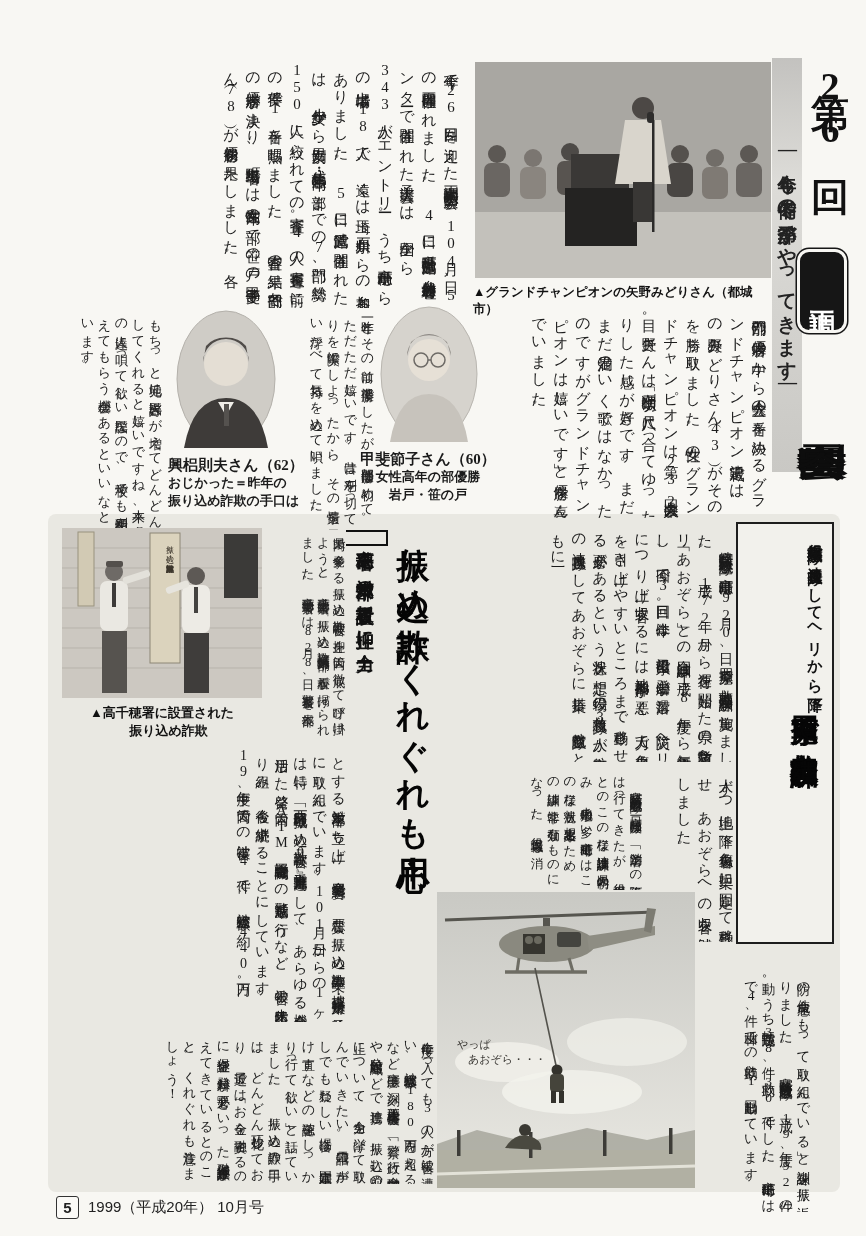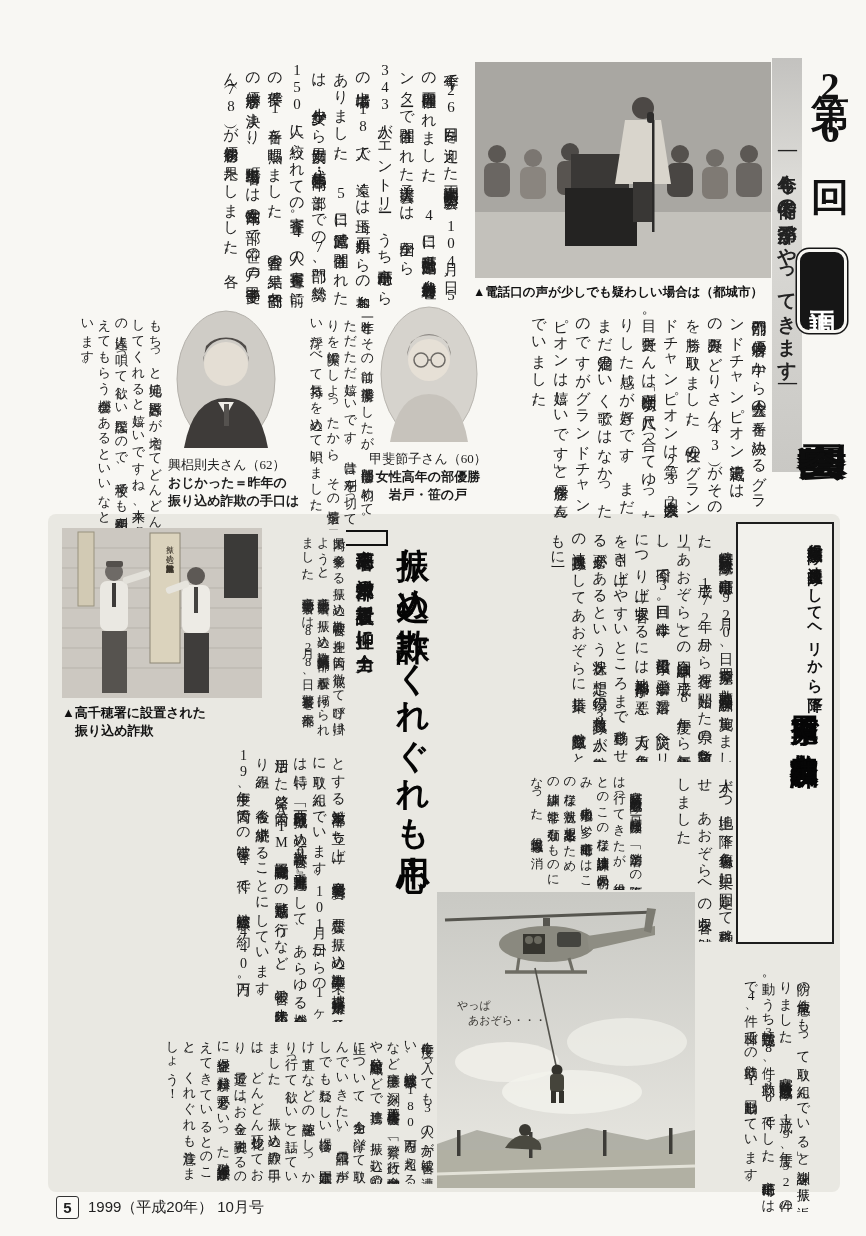--- a/index.html
+++ b/index.html
@@ -23,24 +23,24 @@
               transform:scaleX(1.7);transform-origin:center;}
   .fraud-headline{font-size:33px;font-weight:900;line-height:50px;color:#050505;}
   .fraud-subhead{font-size:18px;font-weight:900;line-height:40px;color:#111;}
   .boxed{display:inline-block;border:2px solid #111;padding:4px 1px;margin-block-end:10px;}
   .rescue-box{border:2px solid #1d1d1d;background:#f2f1ec;display:flex;}
   .rescue-sub{font-size:15px;font-weight:900;line-height:34px;padding-top:8px;color:#111;}
   .rescue-title{font-size:28px;font-weight:900;line-height:56px;padding-top:6px;color:#060606;}
   .photo{background:#b9b7b2;overflow:hidden;}
   .photo svg{display:block;}
   .sign-text{font-size:8px;line-height:9px;letter-spacing:0;color:#3c362c;}
-  .heli-caption{font-family:Liberation Sans, sans-serif;
-                font-size:11px;line-height:15px;color:#35332f;}
+  .heli-caption{font-family:Liberation Mono, monospace;
+                font-size:11px;line-height:15px;color:#35332f;margin-top:40px;}
   .pc{line-height:18px;}
-  .pc .nm{font-size:13px;font-weight:normal;}
+  .pc .nm{font-size:15px;font-weight:bold;}
   .pc .tt{font-size:13px;font-weight:bold;}
   .footer{display:flex;align-items:center;gap:9px;
           font-family:"Liberation Sans","DejaVu Sans",sans-serif;font-size:15px;color:#222;}
   .pgbox{width:21px;height:21px;border:1.6px solid #333;border-radius:3px;display:flex;
          align-items:center;justify-content:center;font-weight:bold;background:#fbfaf7;}
 </style>
 </head>
 <body>
 
 <div class="page">
@@ -81,21 +81,21 @@
         </g>
         <g>
           <circle cx="168" cy="46" r="11" fill="#4c4845"></circle>
           <path d="M150,58 h36 l10,64 h-56 z" fill="#d9d5cc"></path>
           <rect x="158" y="120" width="20" height="40" fill="#393735"></rect>
           <rect x="177" y="58" width="2.5" height="112" fill="#2b2a29"></rect>
           <rect x="172" y="50" width="7" height="11" rx="3" fill="#2e2d2c"></rect>
         </g>
       </svg>
     </div>
-    <div class="abs caption" style="left:473px;top:284px;width:300px;font-size:12.5px;">▲電話口の声が少しでも疑わしい場合は（都城市）</div>
+    <div class="abs caption" style="left:473px;top:284px;width:300px;font-size:12.5px;">▲グランドチャンピオンの矢野みどりさん（都城市）</div>
 
     <div class="abs v body-v" style="left:62px;top:62px;width:400px;height:246px;"><span>今年で26回目を迎えた正調刈干切唄全国大会が、10月4日、5日の両日開催されました。</span><span>　4日に高千穂町武道館と自然休養村管理センターで開催された予選大会には、全国から343人がエントリー。うち高千穂町からの出場者は18人で、遠くは埼玉、石川県からの参加もありました。</span><span>　5日に武道館で開催された決勝大会は、少年少女から男女別に成年・熟年・高年の部までの7部門、総勢150人に絞られての審査。4人の審査員を前に尺八の伴奏で1番を熱唱しました。</span><span>　審査の結果、各部門での優勝者が決まり、本町出場者では女性高年の部で笹の戸の甲斐節子さん（78）が初優勝を果たしました。各</span></div>
 
     <div class="abs v body-v" style="left:498px;top:308px;width:272px;height:210px;">部門別の優勝者の中から今大会の一番を決めるグランドチャンピオン決定戦では、都城市の矢野みどりさん（43）がその栄冠を勝ち取りました。女性のグランドチャンピオンは第23回大会以来2人目。矢野さんは「刈干切唄は尺八に合ってゆったりした感じが好きです。まだまだ満足のいく歌ではなかったのですがグランドチャンピオンは嬉しいです」と優勝を喜んでいました。</div>
 
     <div class="abs v small-v" style="left:288px;top:310px;width:88px;height:220px;">一昨年とその前は準優勝でしたが、部門優勝は初めて。ただただ嬉しいです。昔は刈干を切って米刈りを実際にしよったから、その情景を思い浮かべて気持ちを込めて唄いました。</div>
     <div class="abs" style="left:380px;top:306px;width:98px;height:136px;">
       <svg width="98" height="136" viewBox="0 0 98 136">
         <ellipse cx="49" cy="68" rx="48" ry="67" fill="#d6d3cd" stroke="#b9b6b0"></ellipse>
         <path d="M10,136 q8,-48 39,-48 q31,0 39,48 z" fill="#c7c3bc"></path>
@@ -163,21 +163,21 @@
         <g>
           <circle cx="134" cy="48" r="9" fill="#5d5955"></circle>
           <rect x="120" y="57" width="28" height="48" rx="7" fill="#edebe5"></rect>
           <rect x="103" y="60" width="24" height="7" rx="3" fill="#e6e4dd" transform="rotate(-20 103 60)"></rect>
           <rect x="132" y="59" width="4" height="26" fill="#444240"></rect>
           <rect x="122" y="105" width="25" height="60" fill="#3f3d3b"></rect>
         </g>
       </svg>
       <div class="abs v sign-text" style="left:96px;top:12px;width:16px;height:118px;">振り込め詐欺撲滅対策本部</div>
     </div>
-    <div class="abs caption" style="left:62px;top:704px;width:200px;font-size:13px;line-height:18px;">
+    <div class="abs caption" style="left:62px;top:704px;width:200px;font-size:13px;line-height:18px;text-align:center;">
       <div>▲高千穂署に設置された</div>
       <div>　振り込め詐欺</div>
     </div>
 
     <div class="abs v small-v" style="left:262px;top:528px;width:84px;height:216px;font-size:12.5px;line-height:15.5px;">県内で多発する振り込め詐欺被害の抑止を管内に徹底して呼び掛けようと、高千穂警察署に「振り込め詐欺撲滅対策本部」の看板が掲げられました。高千穂警察署では8月28日、警察署長を本部長</div>
 
     <div class="abs v" style="left:62px;top:748px;width:286px;height:274px;font-size:14px;line-height:19px;"><span>とする対策本部を立ち上げ、全署員態勢で、悪質な振り込め詐欺事案の捜査・検挙対策と予防対策に取り組んでいます。10月1日からの1ヶ月間は特に、「西臼杵地区振り込め詐欺被害『0』重点推進月間」として、あらゆる機会を活用した啓発、管内ATM設置金融機関での警戒活動を行うなど、被害の未然防止に取り組み、今後も継続することにしています。</span><span>　平成19年度中、管内での被害は4件で、被害総額は約440万円。</span></div>
 
     <div class="abs v" style="left:62px;top:1032px;width:374px;height:152px;font-size:13px;line-height:17px;"><span>今年度に入っても3人の方が被害に遭い、被害総額は180万円を超えるなど事態は深刻。兼松正樹署長は、「警察、行政、金融機関や公民館組織などで連携し、振り込む前の抑止について、全力を挙げて取り組んでいきたい。電話口の声が少しでも疑わしい場合は、固定電話に掛け直すなどの確認をしっかり行って欲しい」と話していました。</span><span>　振り込め詐欺の手口は、どんどん巧妙化しており、最近では「お金を融資するのに保証金や登録料が必要」といった融資保証金詐欺が増えてきているとのこと。くれぐれも注意しましょう！</span></div>
   </section>

